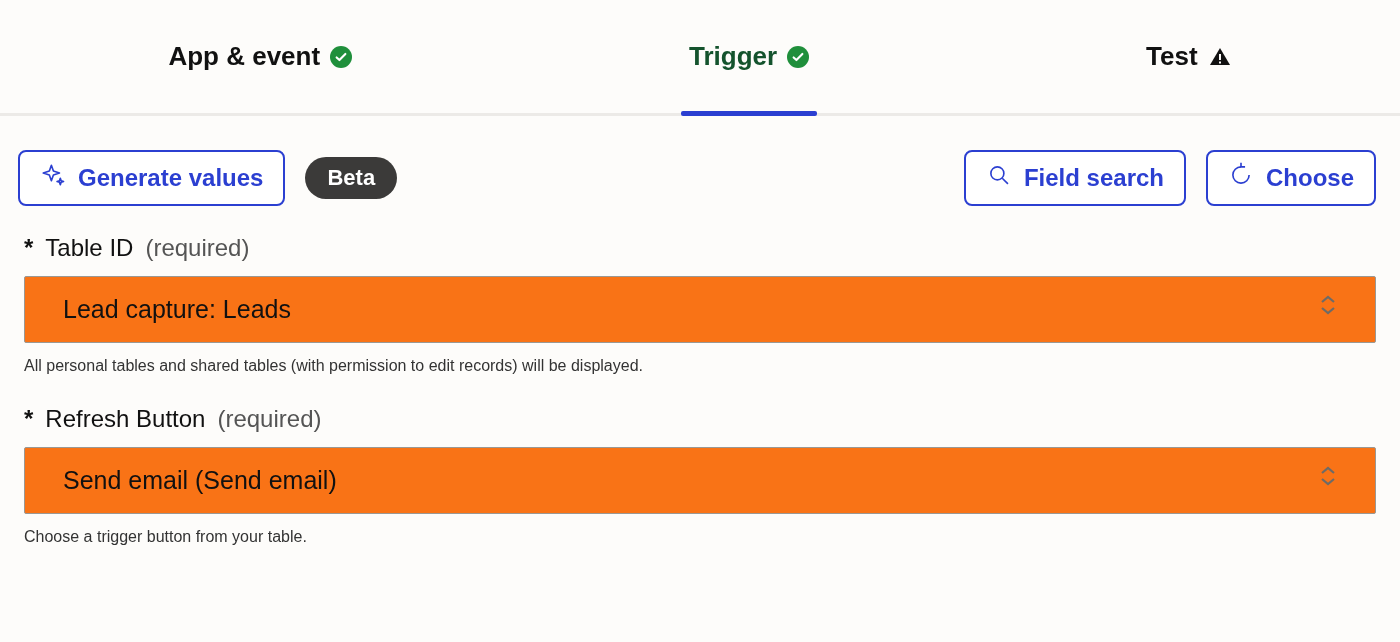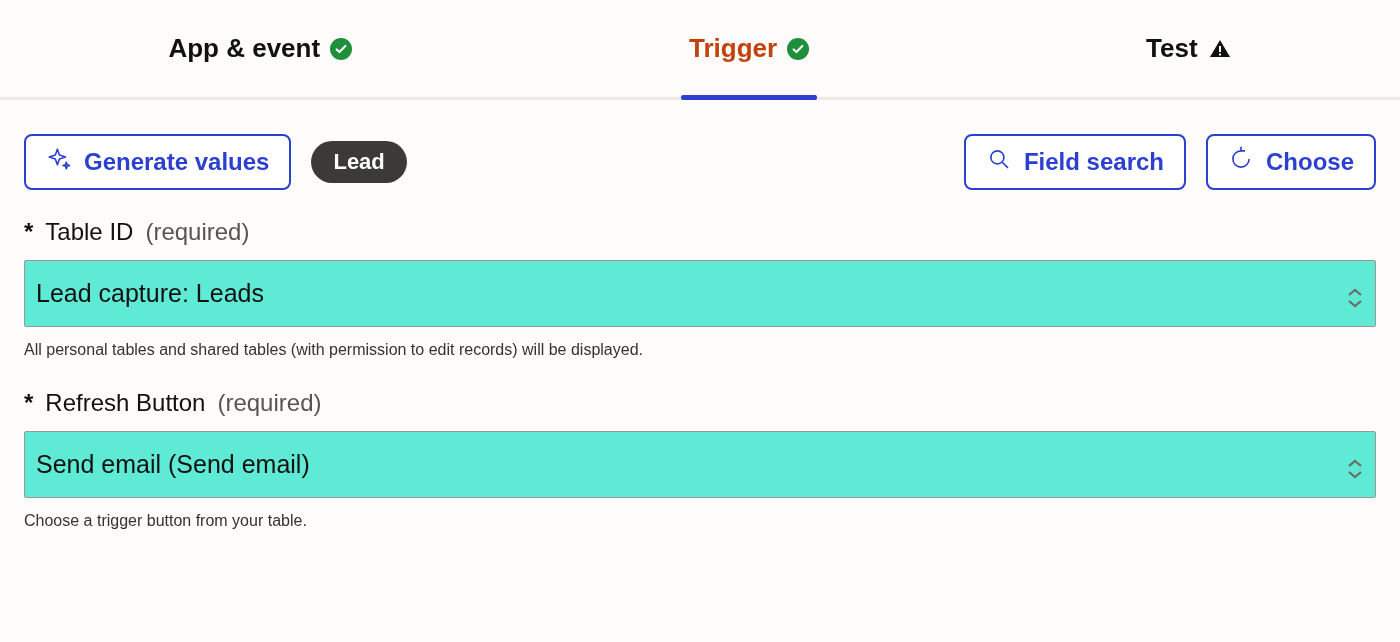--- a/index.html
+++ b/index.html
@@ -10,38 +10,38 @@
     width: 1400px;
     height: 642px;
     overflow: hidden;
   }
 
   
   .tabs {
     display: flex;
     justify-content: space-around;
     align-items: flex-end;
-    height: 100px;
+    height: 116px;
     border-bottom: 3px solid #eceae7;
     background: #fdfcfa;
   }
   .tab {
     display: flex;
     align-items: center;
     gap: 10px;
     font-size: 26px;
     font-weight: 700;
     color: #111;
     cursor: pointer;
     height: 100%;
     position: relative;
     padding: 0 8px;
   }
   .tab.active {
-    color: #c2410c;
+    color: #14532d;
   }
   .tab.active::after {
     content: "";
     position: absolute;
     left: 0; right: 0;
     bottom: -3px;
     height: 5px;
     background: #2b3fd1;
     border-radius: 2px;
   }
@@ -53,21 +53,21 @@
     display: inline-flex; align-items: center; justify-content: center;
   }
   .check-circle svg { width: 14px; height: 14px; }
 
   .warn-tri svg { width: 24px; height: 24px; display:block; }
 
   
   .toolbar {
     display: flex;
     align-items: center;
-    padding: 34px 24px 0 24px;
+    padding: 34px 24px 0 18px;
     gap: 20px;
   }
   .btn {
     display: inline-flex;
     align-items: center;
     gap: 12px;
     border: 2px solid #2b3fd1;
     border-radius: 8px;
     padding: 10px 20px;
     background: #fff;
@@ -102,26 +102,26 @@
     gap: 12px;
     margin-bottom: 14px;
     font-size: 24px;
   }
   .field-star { font-weight: 700; }
   .field-name { font-weight: 400; }
   .field-req  { color: #555; }
 
   .select {
     display: flex;
-    align-items: flex-end;
+    align-items: flex-start;
     justify-content: space-between;
     border: 1.5px solid #9a9894;
-    background: #5eead4;
+    background: #f97316;
     border-radius: 2px;
-    padding: 18px 11px;
+    padding: 18px 38px;
     font-size: 25px;
     cursor: pointer;
   }
   .select .chev { color: #6d6b67; display:flex; flex-direction:column; line-height:0; }
   .select .chev svg { width:18px; height:10px; fill:none; stroke:#6d6b67; stroke-width:2.2; }
 
   .help-text {
     margin-top: 14px;
     font-size: 16px;
     color: #333;
@@ -169,21 +169,21 @@
   <button class="btn">
     <span>
       <svg viewBox="0 0 32 32">
         <path d="M14 4 L16.5 11 L24 13.5 L16.5 16 L14 23 L11.5 16 L4 13.5 L11.5 11 Z" stroke-linejoin="round"></path>
         <path d="M25 20 L26 23 L29 24 L26 25 L25 28 L24 25 L21 24 L24 23 Z" stroke-linejoin="round"></path>
       </svg>
     </span>
     <span>Generate values</span>
   </button>
 
-  <span class="badge">Lead</span>
+  <span class="badge">Beta</span>
 
   <span class="toolbar-spacer"></span>
 
   <button class="btn">
     <span>
       <svg viewBox="0 0 32 32">
           <circle cx="14" cy="14" r="8"></circle>
           <line x1="20" y1="20" x2="27" y2="27"></line>
         </svg>
     </span>

